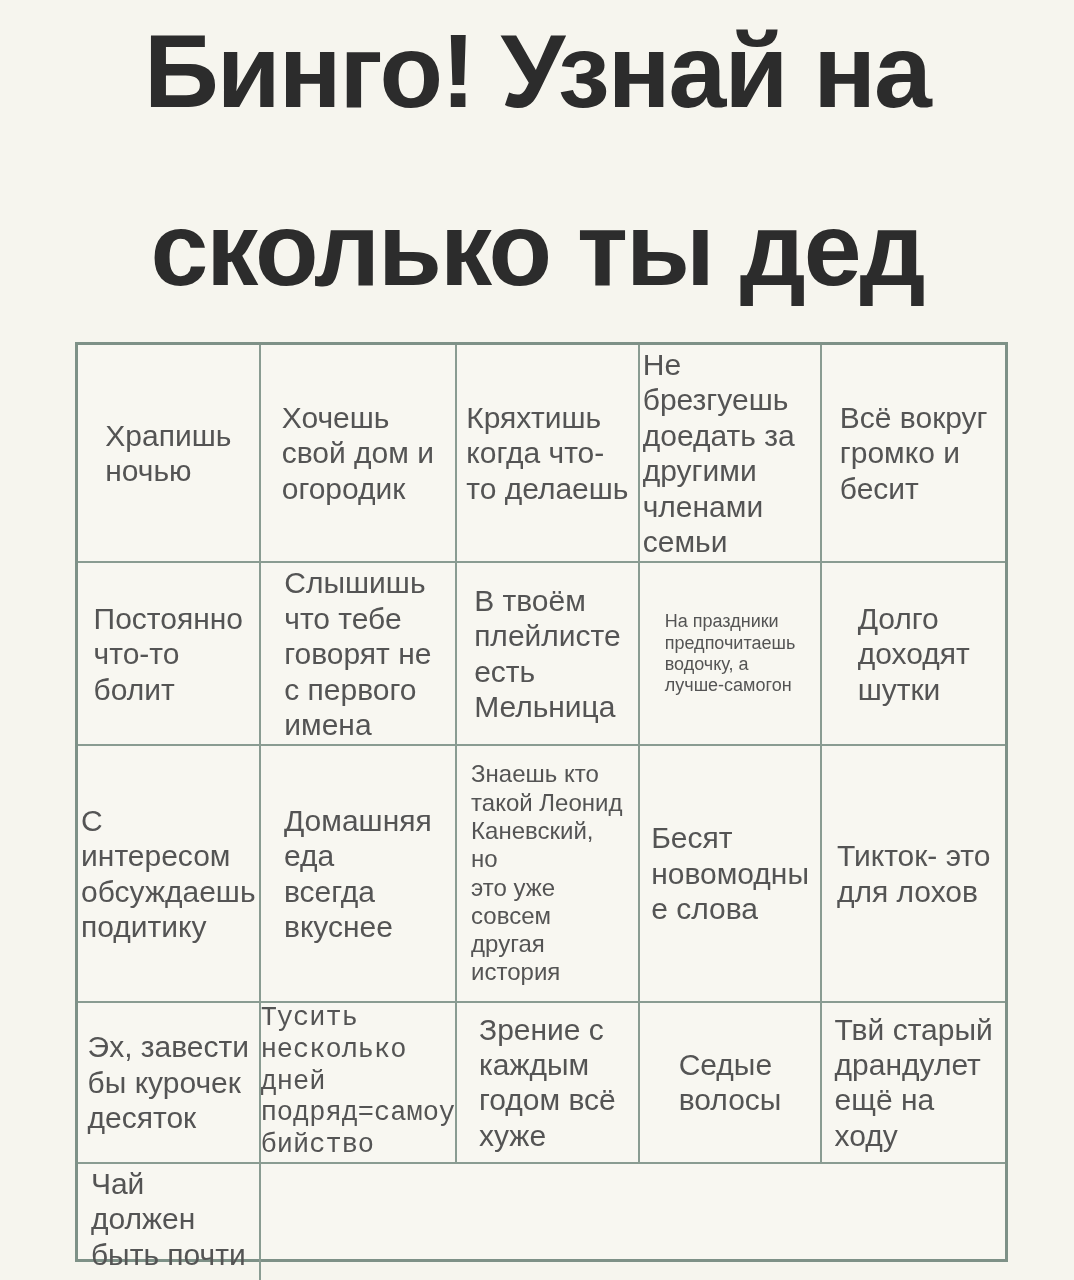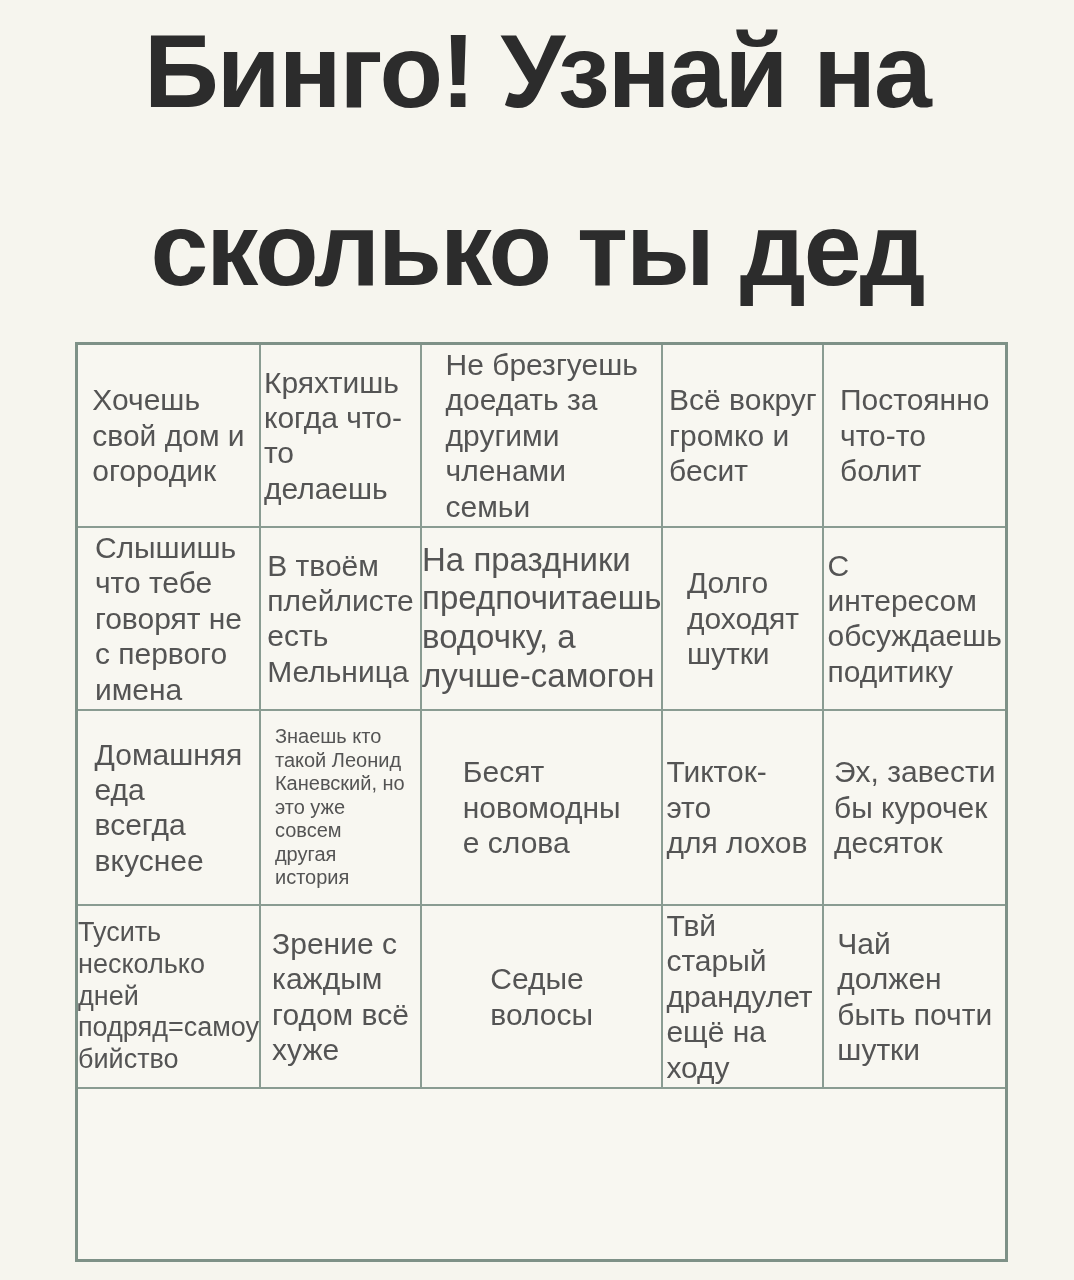--- a/index.html
+++ b/index.html
@@ -48,35 +48,37 @@
     justify-content: center;
     white-space: pre-line;
     color: #545454;
     font-size: 30px;
     line-height: 1.18;
     padding: 2px 3px;
     overflow: visible;
   }
   .cell:nth-child(5n) { border-right: none; }
   .cell:nth-child(n+21) { border-bottom: none; }
-  .cell[data-size="small"]  { font-size: 33px; padding: 0; }
-  .cell[data-size="xsmall"] { font-size: 20px; padding: 14px; }
-  .cell[data-size="medium"] { font-size: 27px; padding: 0; }
+  .cell[data-size="small"]  { font-size: 18px; padding: 0; }
+  .cell[data-size="xsmall"] { font-size: 24px; padding: 14px; }
+  .cell[data-size="medium"] { font-size: 27px; padding: 0; font-family: Liberation Mono, monospace; }
 </style>
 </head>
 <body>
 
 <div>
 
   <div class="title">
     <div>Бинго! Узнай на</div>
     <div>сколько ты дед</div>
   </div>
 
   <div class="bingo-grid">
+    <div class="cell" data-size="normal">Храпишь
+ночью</div>
     <div class="cell" data-size="normal">Хочешь
 свой дом и
 огородик</div>
     <div class="cell" data-size="normal">Кряхтишь
 когда что-
 то делаешь</div>
     <div class="cell" data-size="normal">Не брезгуешь
 доедать за
 другими
 членами

